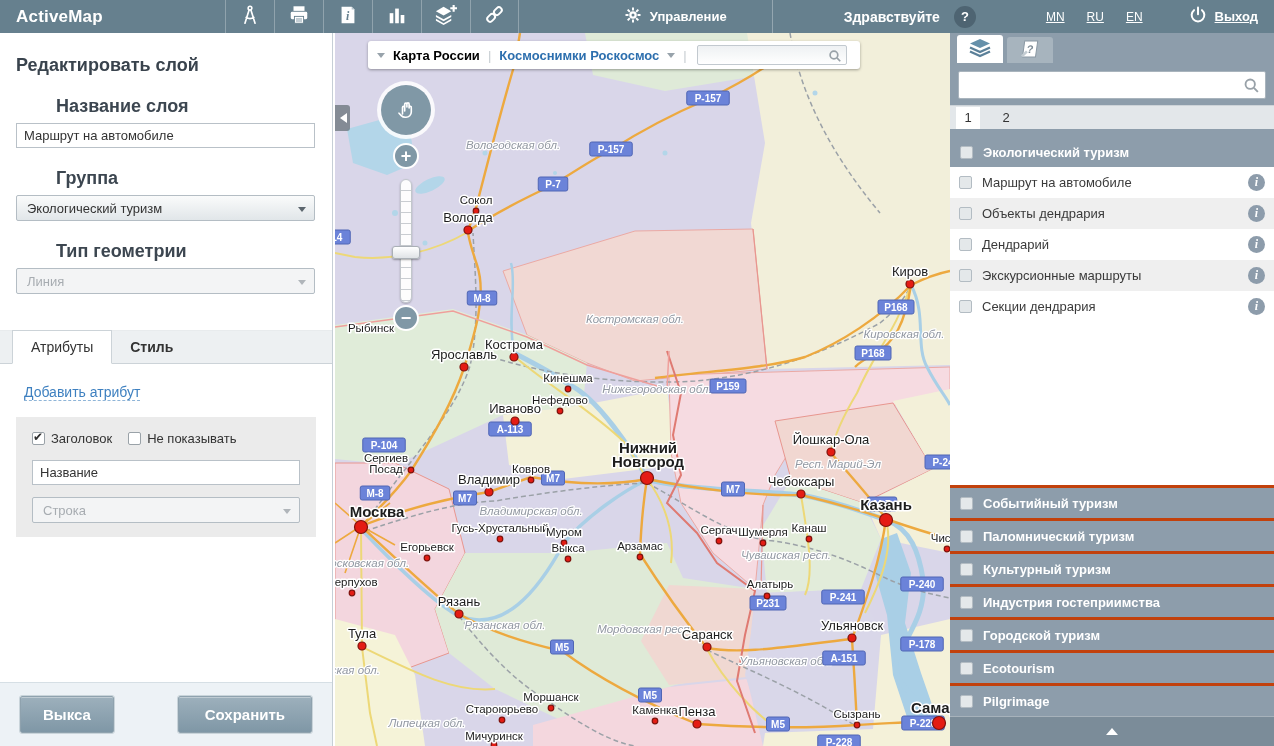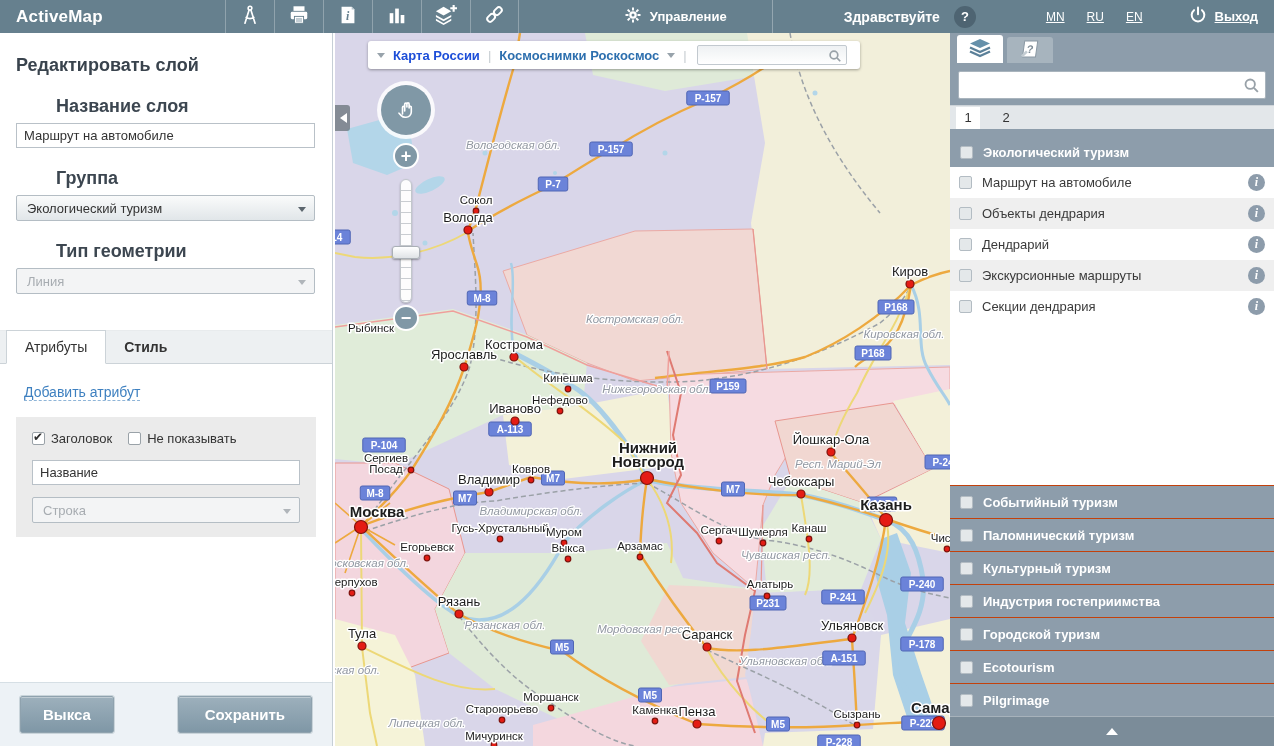--- a/index.html
+++ b/index.html
@@ -34,21 +34,21 @@
   .tinput{display:block;margin:0 16px;width:299px;height:25px;border:1px solid #b9c1c8;
     padding:0 7px;font-size:13px;color:#333;font-family:"Liberation Sans",sans-serif;}
   .select{margin:0 16px;width:299px;height:26px;background:linear-gradient(#fafbfb,#e1e6e9);
     border:1px solid #b4bdc4;border-radius:2px;display:flex;align-items:center;
     padding:0 10px;font-size:13px;color:#333;position:relative;cursor:pointer;}
   .select.disabled{background:#f3f4f5;color:#a7acb1;cursor:default;}
   .sel-arrow{position:absolute;right:8px;top:11px;width:0;height:0;
     border:4px solid transparent;border-top:5px solid #5c666e;}
   .select.disabled .sel-arrow{border-top-color:#b0b5ba;}
   .lp-tabs{display:flex;margin-top:36px;background:#edf0f2;border-bottom:1px solid #ccd3d8;
-    border-top:1px solid #e8ebed;padding-left:6px;height:34px;align-items:flex-end;}
+    border-top:1px solid #e8ebed;padding-left:12px;height:34px;align-items:flex-end;}
   .lp-tab{padding:8px 18px;font-size:14px;color:#333;cursor:pointer;}
   .lp-tab.active{background:#fff;border:1px solid #ccd3d8;border-bottom:1px solid #fff;
     margin-bottom:-1px;}
   .lp-tab.inactive{font-weight:bold;}
   .add-link{display:inline-block;margin:20px 0 0 24px;font-size:14px;color:#3e80c0;
     border-bottom:1px dashed #8fb5d8;cursor:pointer;}
   .attr-box{margin:16px;background:#ebebeb;padding:14px 16px;}
   .cbrow{display:flex;align-items:center;gap:6px;margin-bottom:14px;font-size:13px;color:#333;}
   .cb{width:13px;height:13px;background:#fff;border:1px solid #9aa2a8;border-radius:2px;
     position:relative;flex:none;cursor:pointer;}
@@ -65,21 +65,21 @@
     box-shadow:inset 0 1px 0 rgba(255,255,255,.35);font-family:"Liberation Sans",sans-serif;}
   .btn.save{padding:9px 26px;}
 
   
   .map{position:absolute;left:335px;top:33px;width:615px;height:713px;overflow:hidden;background:#d9d6e9;}
   .map svg.base{position:absolute;left:0;top:0;}
   .map-bar{position:absolute;left:33px;top:8px;width:492px;height:28px;background:#fff;
     border-radius:3px;box-shadow:0 1px 3px rgba(0,0,0,.35);display:flex;align-items:center;
     padding:0 9px;gap:8px;font-size:13px;font-weight:bold;z-index:10;}
   .caret{width:0;height:0;border:4px solid transparent;border-top:5px solid #98a3ab;margin-top:5px;cursor:pointer;}
-  .mb-base{color:#1d4ed8;cursor:pointer;text-align:right;}
+  .mb-base{color:#000000;cursor:pointer;text-align:right;}
   .mb-sep{color:#c6ccd1;font-weight:normal;}
   .mb-overlay{color:#2d6fae;cursor:pointer;}
   .mb-search{width:150px;height:20px;border:1px solid #c2c9cf;border-radius:2px;
     background:linear-gradient(#eef1f3,#fff);position:relative;margin-left:2px;}
   .mb-search input{position:absolute;inset:0;border:none;background:transparent;width:100%;
     padding:0 22px 0 6px;font-size:12px;outline:none;}
   .mb-search svg{position:absolute;right:4px;top:3px;}
   .collapse-tab{position:absolute;left:0;top:72px;width:15px;height:26px;
     background:rgba(108,118,126,.78);border-radius:0 3px 3px 0;z-index:9;cursor:pointer;
     display:flex;align-items:center;justify-content:center;}
@@ -130,21 +130,21 @@
   .cb-rp{width:13px;height:13px;background:#e4e8ea;border:1px solid #b3bcc3;border-radius:2px;flex:none;cursor:pointer;}
   .layer-row{height:31px;display:flex;align-items:center;gap:10px;padding:0 9px;color:#3a3a3a;cursor:pointer;}
   .layer-row:nth-child(even){background:#efefef;}
   .layer-row:nth-child(odd){background:#fff;}
   .layer-row .nm{flex:1;}
   .info-icon{width:17px;height:17px;border-radius:50%;background:#8d9cab;color:#fff;flex:none;
     display:flex;align-items:center;justify-content:center;cursor:pointer;
     font:italic bold 12px "Liberation Serif",serif;}
   .rp-filler{flex:1;background:#fff;}
   .grp-row{height:33px;display:flex;align-items:center;gap:10px;padding:0 10px;color:#fff;
-    font-weight:bold;border-top:1px solid #c2410c;cursor:pointer;}
+    font-weight:bold;border-top:3px solid #c2410c;cursor:pointer;}
   .rp-bottom{height:30px;background:#7b8c99;border-top:1px solid #a7b2bb;display:flex;
     align-items:center;justify-content:center;cursor:pointer;}
   .rp-bottom .tri-up{width:0;height:0;border:6px solid transparent;border-bottom:7px solid #fff;margin-top:-6px;}
 </style>
 </head>
 <body>
 
 <div class="topbar">
   <div class="logo">ActiveMap</div>
   <div class="tools">

